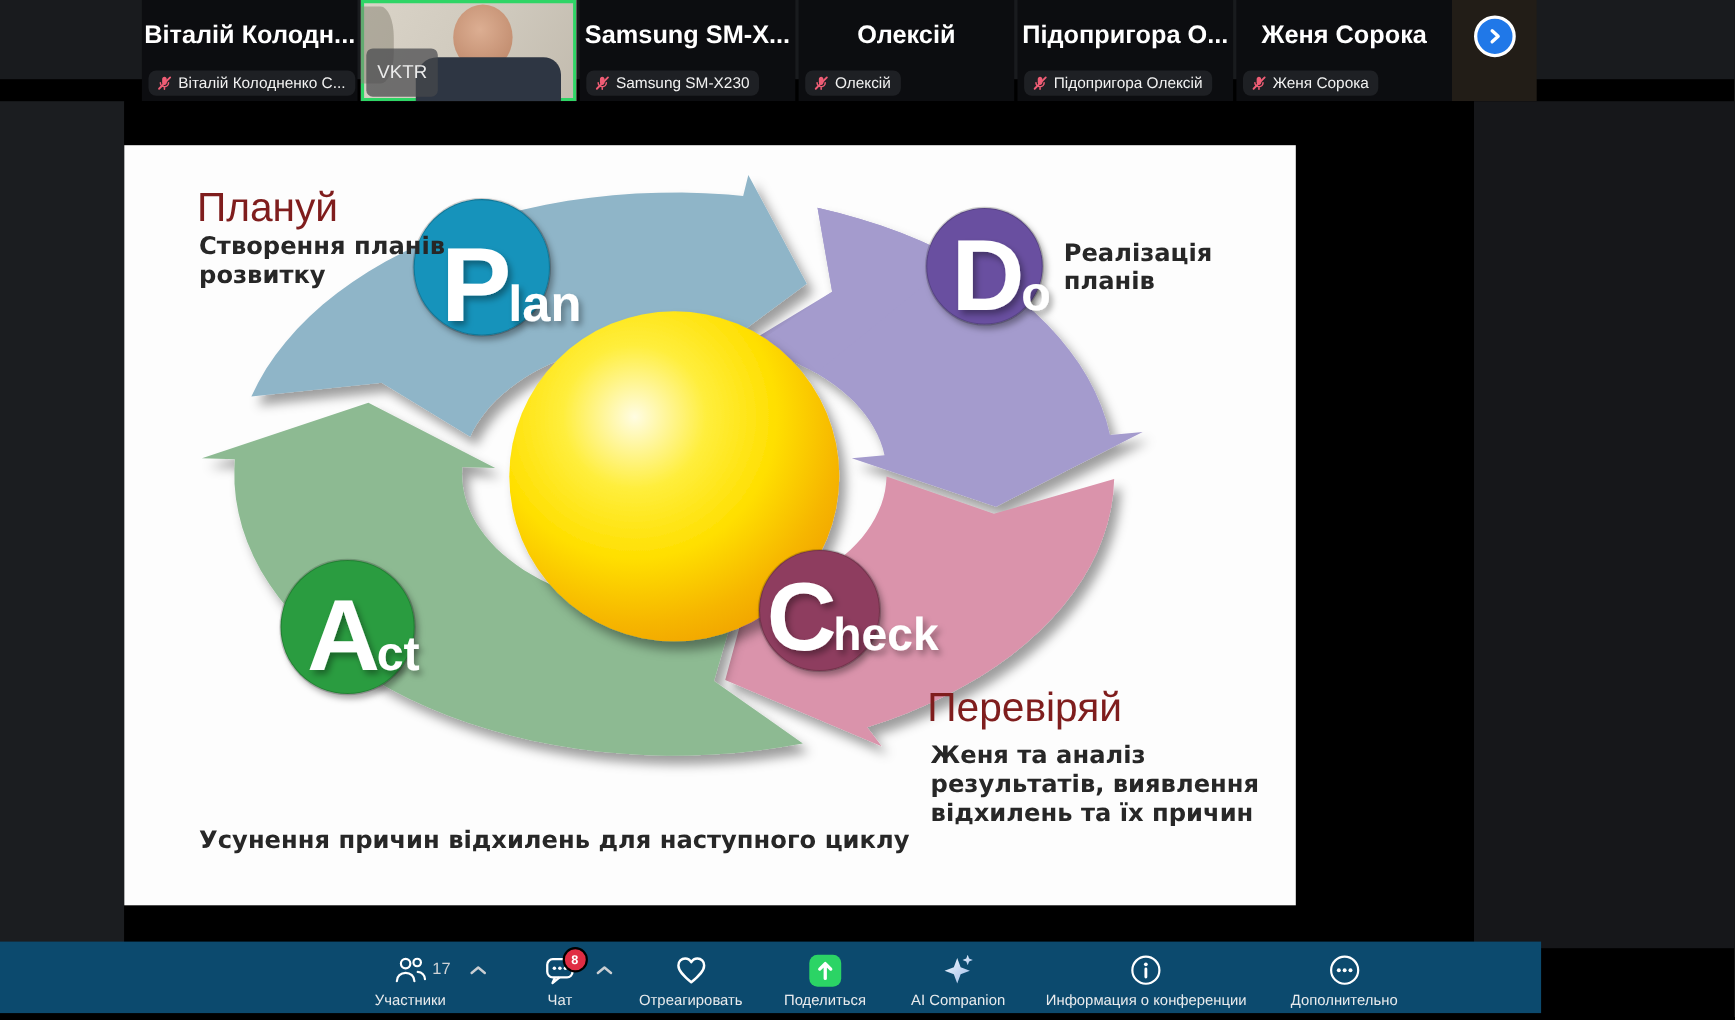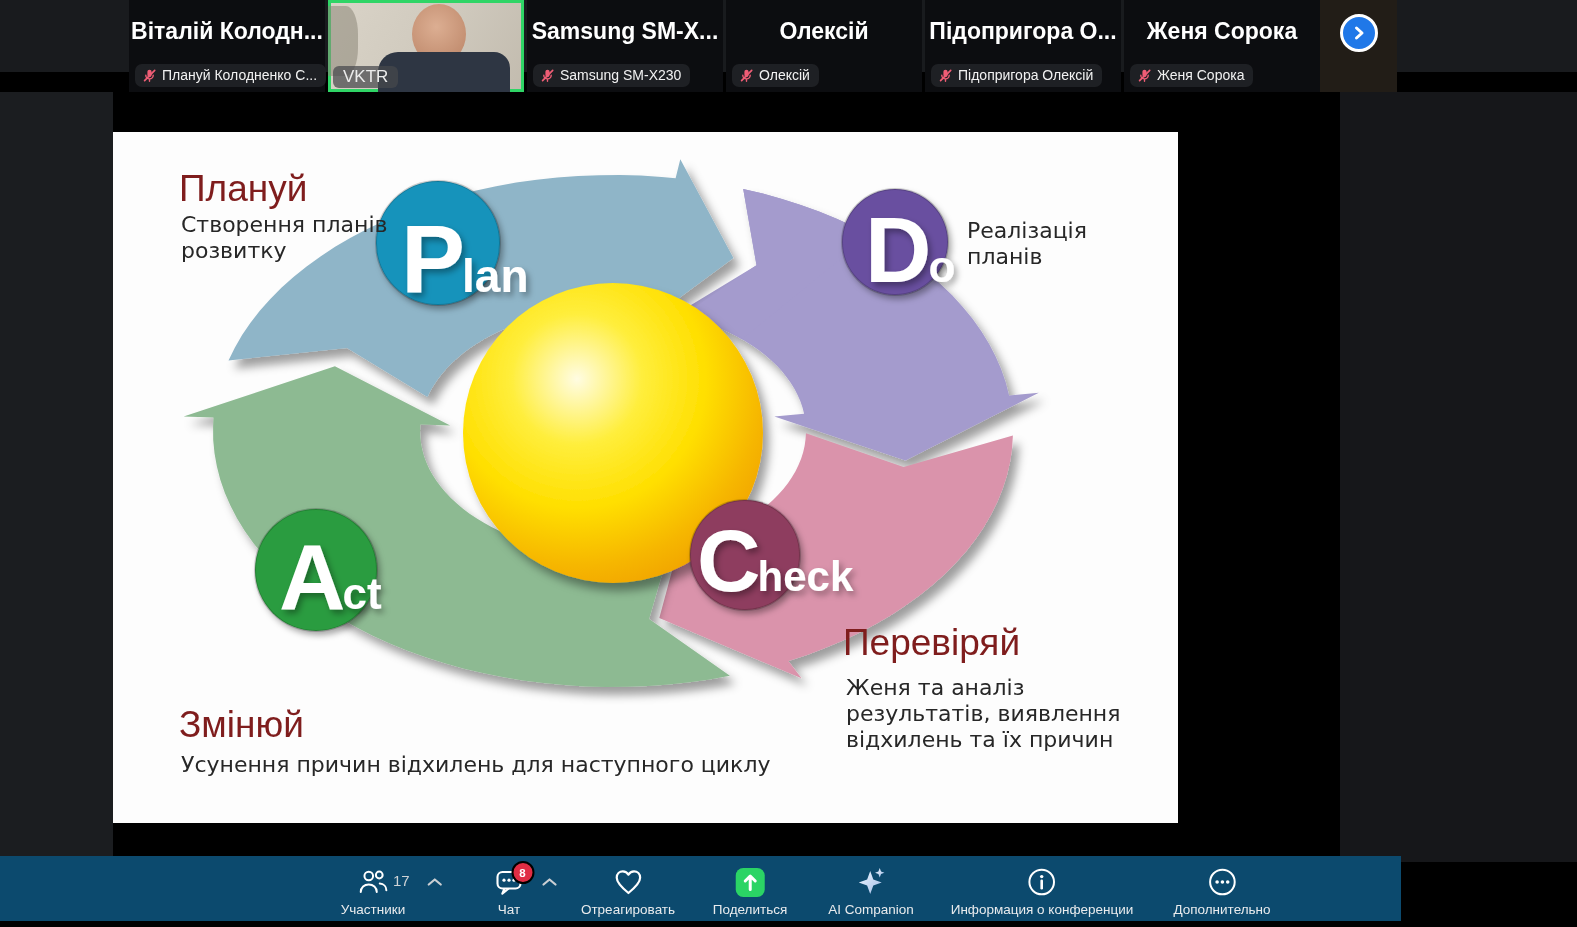--- a/index.html
+++ b/index.html
@@ -12,38 +12,38 @@
     white-space:nowrap;overflow:hidden;}
   .pill{position:absolute;left:6px;bottom:5px;display:flex;align-items:center;gap:5px;
     background:rgba(33,35,39,.88);border-radius:7px;padding:3px 9px 4px 7px;color:#f2f2f2;font-size:14px;white-space:nowrap;}
   .video-tile{background:linear-gradient(120deg,#dad4c8 0%,#cfc9bd 55%,#c2bbae 100%);
     box-shadow:inset 0 0 0 3px #2fd566;overflow:hidden;}
   .blob{position:absolute;left:0;top:6px;width:30px;height:70px;background:#8d8679;opacity:.55;border-radius:0 40% 40% 0;}
   .head{position:absolute;left:84px;top:4px;width:54px;height:60px;border-radius:50%;
     background:radial-gradient(circle at 45% 38%,#dcae92,#b98264);}
   .body{position:absolute;left:50px;bottom:0;width:132px;height:40px;background:#2e3643;border-radius:20px 16px 0 0;}
   .vk-pill{position:absolute;left:5px;bottom:4px;background:rgba(70,72,76,.72);color:#ececec;
-    font-size:17px;padding:1px 10px;border-radius:6px;}
+    font-size:17px;padding:12px 10px;border-radius:6px;}
   #next-zone{left:1320px;top:0;width:77px;height:92px;background:#221d17;}
   #next-btn{left:1340px;top:14px;width:38px;height:38px;border-radius:50%;background:#2078e8;
     border:3px solid #fff;box-sizing:border-box;display:flex;align-items:center;justify-content:center;cursor:pointer;}
   
   #left-col{left:0;top:92px;width:113px;height:770px;background:#1b1d20;}
   #right-col{left:1340px;top:92px;width:237px;height:770px;background:#16171a;}
   #share{left:113px;top:92px;width:1227px;height:768px;background:#000;}
   #slide{position:absolute;left:0;top:40px;width:1227px;height:691px;display:flex;}
   #sidebar{width:162px;height:691px;background:#191d31;position:relative;flex:none;}
   #logo{position:absolute;left:0;top:34px;width:162px;text-align:center;}
   #logo-text{margin-top:10px;color:#fff;font-weight:bold;font-size:11.5px;line-height:1.42;
     letter-spacing:.4px;white-space:pre-line;}
   #slide-white{position:relative;width:1065px;height:691px;background:#fdfdfd;overflow:hidden;flex:none;}
   #pdca{position:absolute;left:0;top:0;}
   .sl-title{position:absolute;font-family:Liberation Sans, sans-serif;font-size:37px;color:#7f1d1d;white-space:nowrap;}
   .sl-desc{position:absolute;font-family:"DejaVu Sans",sans-serif;font-size:22px;color:#272727;
-    line-height:1.18;white-space:pre-line;}
+    line-height:1.18;white-space:pre-line;font-weight:bold;}
   
   #toolbar{left:0;top:856px;width:1401px;height:65px;background:#0c4a6e;}
   .tool{position:absolute;top:8px;transform:translateX(-50%);text-align:center;cursor:pointer;}
   .iconrow{position:relative;height:36px;display:flex;align-items:center;justify-content:center;}
   .tool .tlabel{margin-top:2px;color:#e9ebed;font-size:13.5px;white-space:nowrap;}
   .count{position:absolute;left:calc(50% + 20px);top:8px;color:#cfd3d6;font-size:15px;}
   .caret{position:absolute;top:13px;}
   .badge{position:absolute;left:calc(50% + 2px);top:-3px;width:19px;height:19px;border-radius:50%;
     background:#e02d44;border:2px solid #000;color:#fff;font-size:11.5px;font-weight:bold;
     display:flex;align-items:center;justify-content:center;}
@@ -54,21 +54,21 @@
 <div id="strip" class="abs">
 
   <div class="tile" style="left:129px">
     <div class="bigname">Віталій Колодн...</div>
     <div class="pill">
       <svg width="15" height="15" viewBox="0 0 15 15">
           <path fill="#ef5d75" d="M7.5 1.8c1.2 0 2.1.9 2.1 2.1v3.2c0 1.2-.9 2.1-2.1 2.1s-2.1-.9-2.1-2.1V3.9c0-1.2.9-2.1 2.1-2.1z"></path>
           <path fill="none" stroke="#ef5d75" stroke-width="1.4" stroke-linecap="round" d="M3.8 7.2c0 2 1.6 3.7 3.7 3.7s3.7-1.7 3.7-3.7M7.5 10.9v2.3"></path>
           <path stroke="#ef5d75" stroke-width="1.7" stroke-linecap="round" d="M2.6 12.7L12.7 2.4"></path>
         </svg>
-      <span>Плануй Колодненко С...</span>
+      <span>Віталій Колодненко С...</span>
     </div>
   </div>
 
   <div class="tile video-tile" style="left:328px">
     <div class="blob"></div>
     <div class="head"></div>
     <div class="body"></div>
     <div class="vk-pill">VKTR</div>
   </div>
 
@@ -176,21 +176,20 @@
 розвитку</div>
 
       <div class="sl-desc" style="left:854px;top:86px">Реалізація
 планів</div>
 
       <div class="sl-title" style="left:730px;top:490px">Перевіряй</div>
       <div class="sl-desc" style="left:733px;top:543px">Женя та аналіз
 результатів, виявлення
 відхилень та їх причин</div>
 
-      <div class="sl-title" style="left:66px;top:572px">Змінюй</div>
       <div class="sl-desc" style="left:68px;top:620px">Усунення причин відхилень для наступного циклу</div>
     </div>
   </div>
 </div>
 
 <div id="toolbar" class="abs">
 
   <div class="tool" style="left:373px">
     <div class="iconrow">
       <svg width="32" height="30" viewBox="0 0 32 30">

